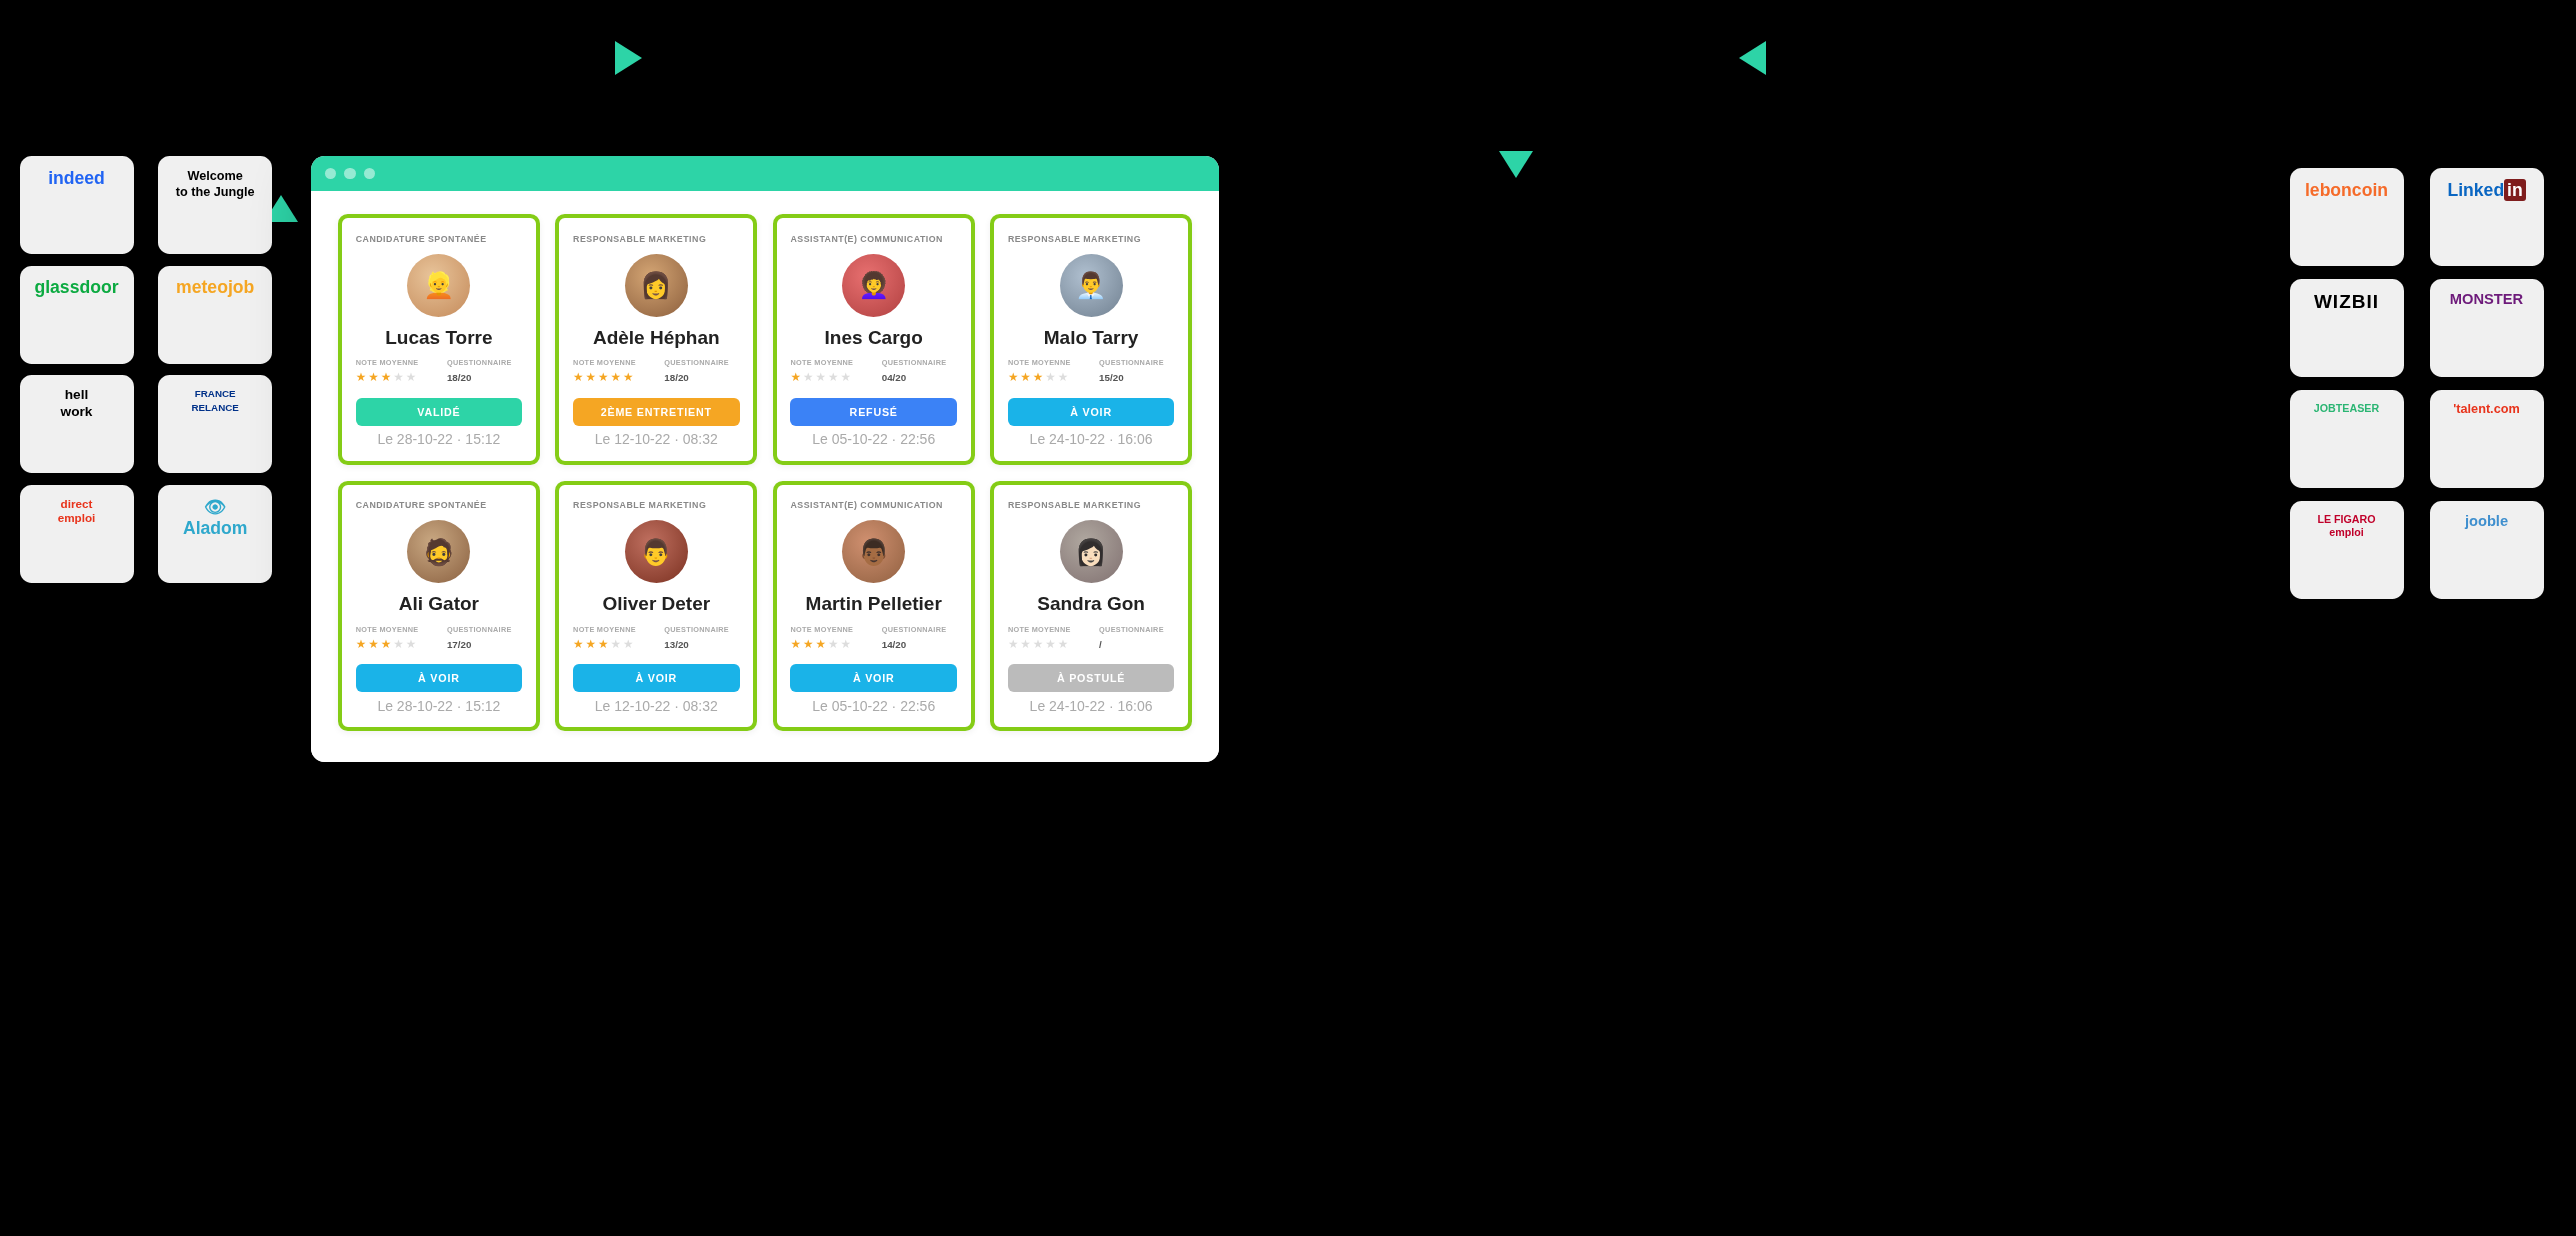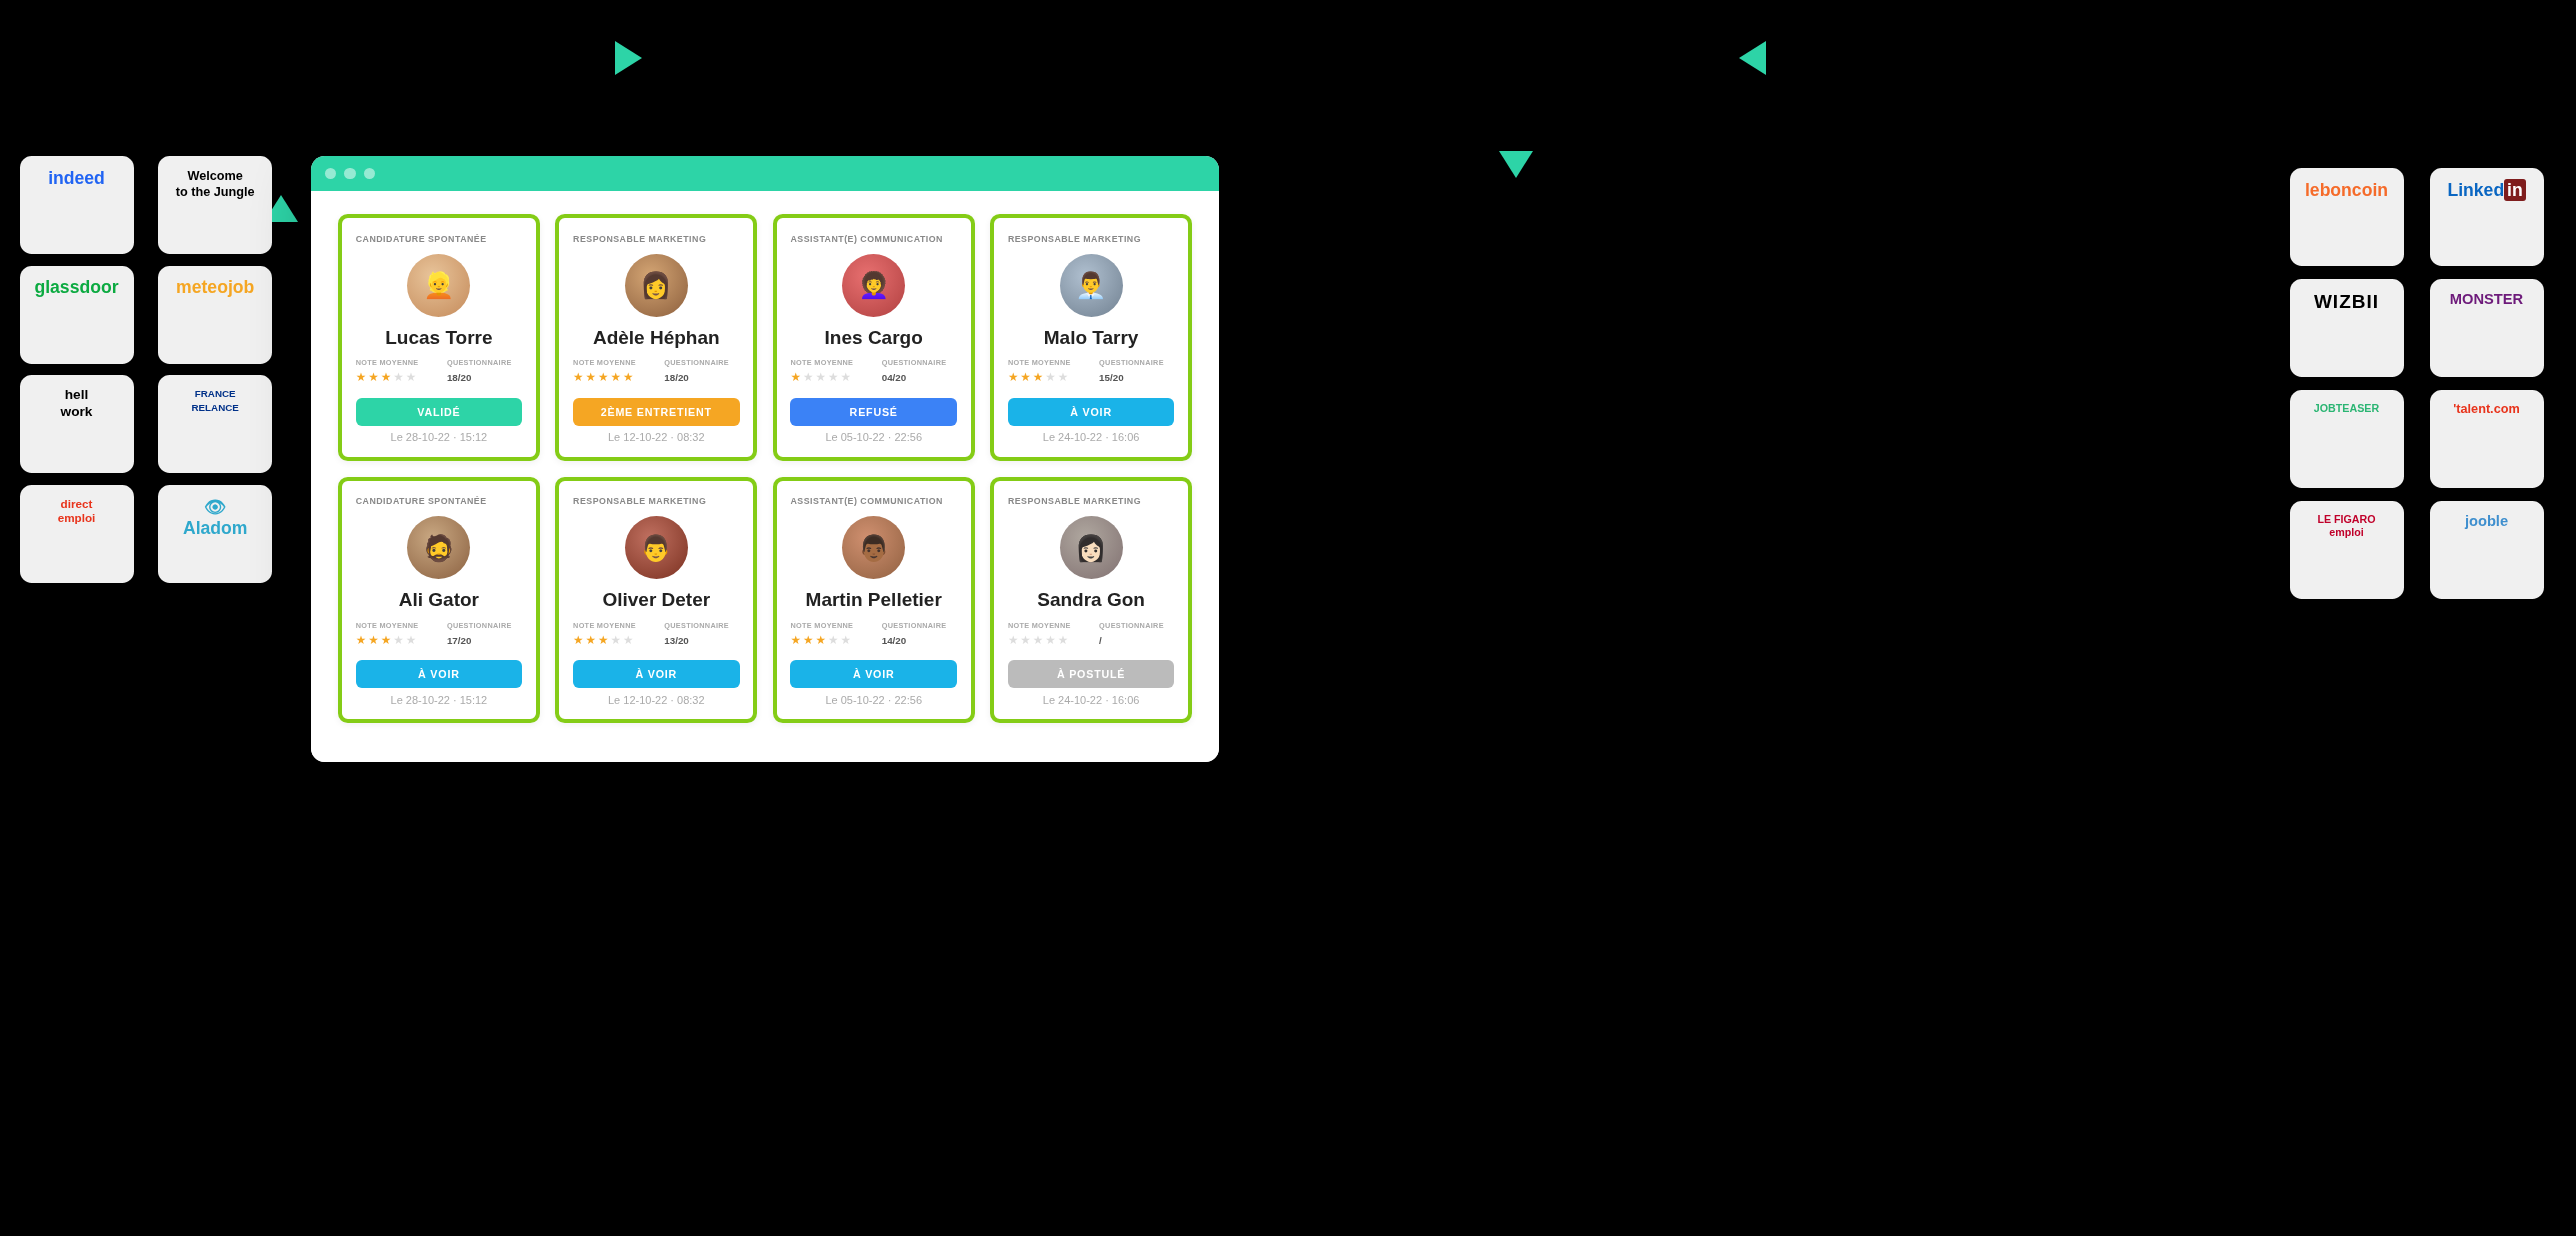--- a/index.html
+++ b/index.html
@@ -217,21 +217,21 @@
       cursor: pointer;
       margin-top: 7.8px;
       margin-bottom: 5.9px;
     }
     .btn-valide { background: #2dd4a7; color: #fff; }
     .btn-entretien { background: #f5a623; color: #fff; }
     .btn-refuse { background: #3b82f6; color: #fff; }
     .btn-avoir { background: #1ab3e8; color: #fff; }
     .btn-postule { background: #bbb; color: #fff; }
     .card-date {
-      font-size: 11px;
+      font-size: 14px;
       color: #aaa;
       text-align: center;
     }
 
     
     .av-lucas { background: radial-gradient(circle at 40% 35%, #e8c49a, #c48a5a); }
     .av-adele { background: radial-gradient(circle at 40% 35%, #d4a574, #8b5e3c); }
     .av-ines { background: radial-gradient(circle at 40% 35%, #e87070, #b04040); }
     .av-malo { background: radial-gradient(circle at 40% 35%, #b0c0d0, #708090); }
     .av-ali { background: radial-gradient(circle at 40% 35%, #c9a882, #8a6040); }

